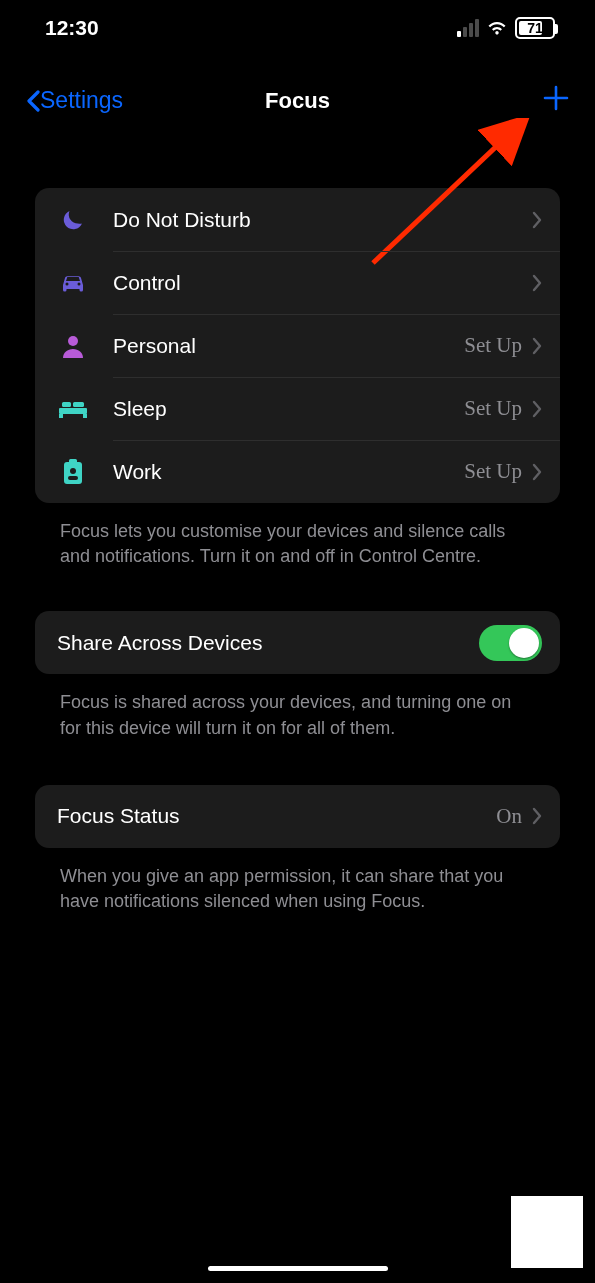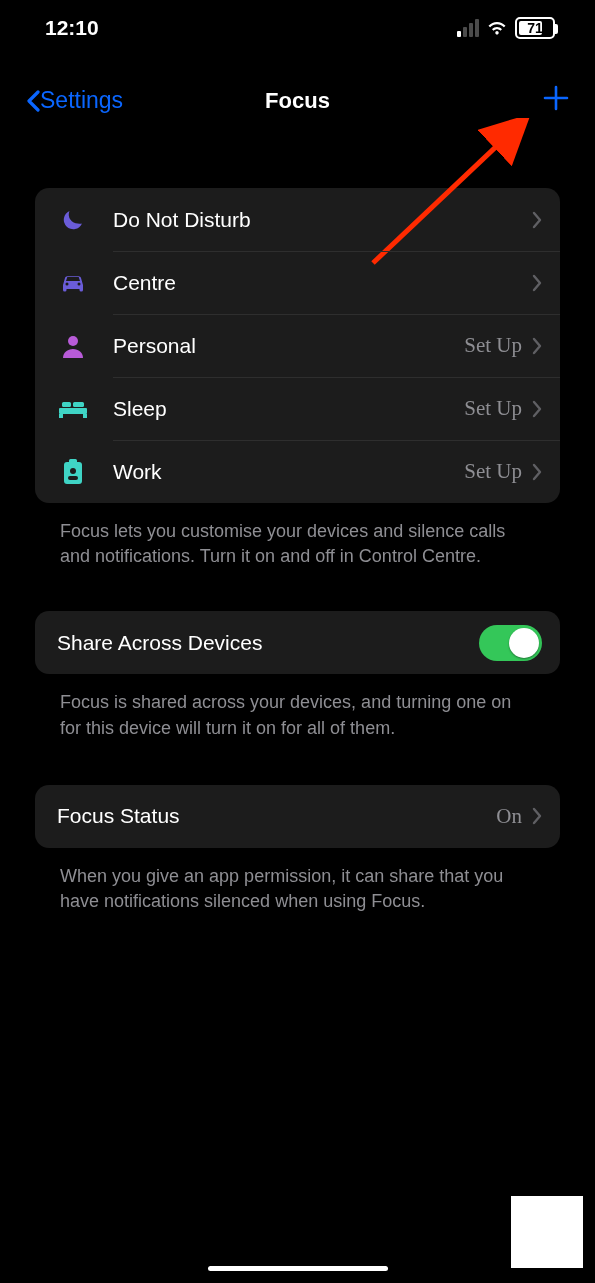--- a/index.html
+++ b/index.html
@@ -122,21 +122,21 @@
   }
   .home-ind{
     position:absolute; left:50%; transform:translateX(-50%);
     bottom:12px; width:180px; height:5px; background:#fff; border-radius:3px;
   }
 </style>
 </head>
 <body>
 
 <div class="status-bar">
-  <div>12:10</div>
+  <div>12:30</div>
   <div class="status-right">
     <span class="cellular">
       <span class="on"></span>
         <span></span>
         <span></span>
         <span></span>
     </span>
     <span class="wifi">
       <svg width="22" height="16" viewBox="0 0 22 16">
         <path d="M11 14.5c-.9 0-1.7-.8-1.7-1.8s.8-1.8 1.7-1.8 1.7.8 1.7 1.8-.8 1.8-1.7 1.8zM6 9.2C7.4 7.8 9.1 7 11 7s3.6.8 5 2.2l-1.6 1.6C13.4 9.8 12.3 9.3 11 9.3s-2.4.5-3.4 1.5L6 9.2zM2.5 5.7C4.8 3.4 7.8 2 11 2s6.2 1.4 8.5 3.7L17.9 7.3C16 5.4 13.6 4.3 11 4.3S6 5.4 4.1 7.3L2.5 5.7z" fill="#fff"></path>
@@ -191,21 +191,21 @@
           </svg>
       </span>
     </div>
 
     <div class="cell">
       <span class="cell-icon">
         <svg width="28" height="22" viewBox="0 0 28 22">
             <path d="M4 13l2-7c.3-1 1.2-1.7 2.3-1.7h11.4c1 0 2 .7 2.3 1.7l2 7v5a1.5 1.5 0 0 1-1.5 1.5H22a1.5 1.5 0 0 1-1.5-1.5V17h-13v1a1.5 1.5 0 0 1-1.5 1.5H5.5A1.5 1.5 0 0 1 4 18v-5zM7 9h14l-1.3-4H8.3L7 9zm1 4.5A1.5 1.5 0 1 0 8 10.5a1.5 1.5 0 0 0 0 3zm12 0a1.5 1.5 0 1 0 0-3 1.5 1.5 0 0 0 0 3z" fill="#6a5cd8"></path>
           </svg>
       </span>
-      <span class="cell-label">Centre</span>
+      <span class="cell-label">Control</span>
       <span class="cell-trail"></span>
       <span class="chevron">
         <svg width="10" height="18" viewBox="0 0 10 18">
             <path d="M2 2l6 7-6 7" stroke="#5f5f63" stroke-width="2.4" fill="none" stroke-linecap="round" stroke-linejoin="round"></path>
           </svg>
       </span>
     </div>
 
     <div class="cell">
       <span class="cell-icon">

